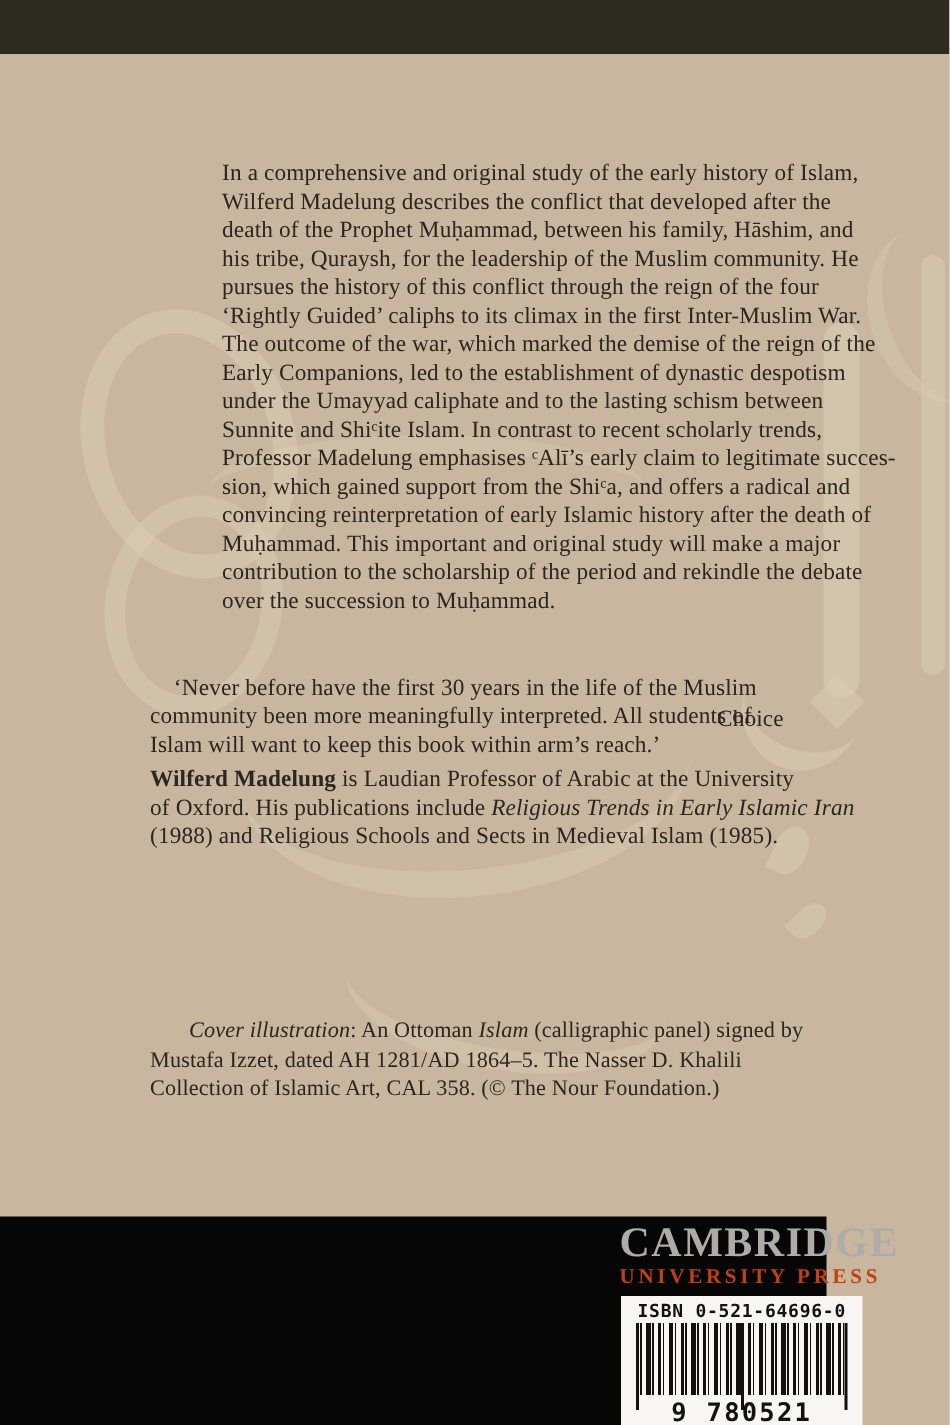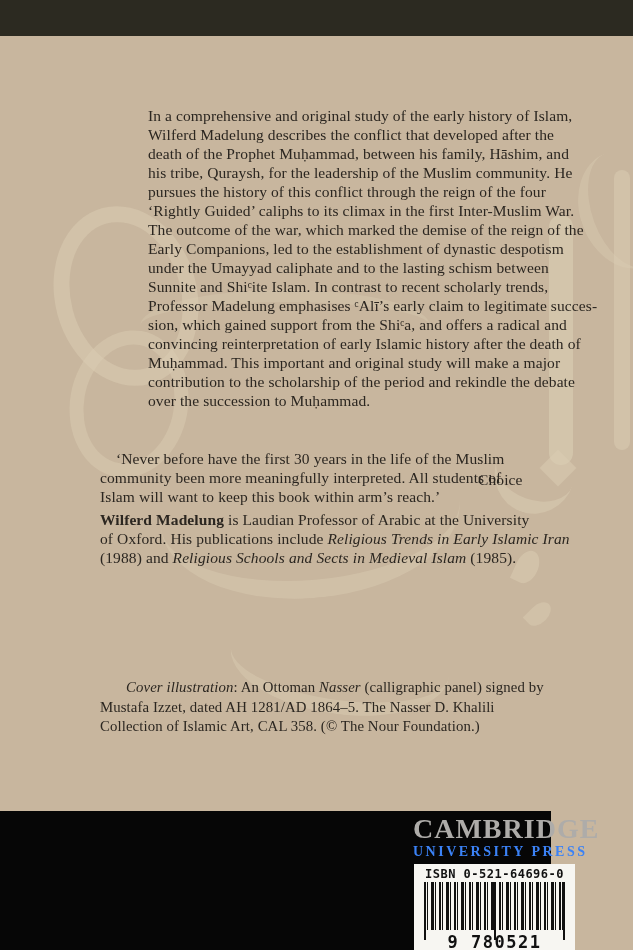--- a/index.html
+++ b/index.html
@@ -52,21 +52,21 @@
     background:#060606;z-index:3;
   }
   .cup-logo{position:absolute;left:413px;top:4px;color:#aeaca9;}
   .cup-line1{
     font-family:"Liberation Serif",serif;font-weight:bold;
     font-size:28px;line-height:28px;letter-spacing:1px;
   }
   .cup-line2{
     font-family:"Liberation Serif",serif;font-weight:bold;
     font-size:14px;line-height:16px;letter-spacing:2.5px;margin-top:1px;
-    color:#3b82f6;
+    color:#c2410c;
   }
   .barcode-box{
     position:absolute;left:414px;top:53px;width:161px;height:90px;
     background:#f7f6f2;color:#111;
     font-family:"DejaVu Sans Mono",monospace;
     text-align:center;
   }
   .isbn-label{
     font-size:12px;font-weight:bold;letter-spacing:.5px;
     padding-top:3px;line-height:14px;
@@ -130,23 +130,23 @@
 
   <div class="text-block review">
     <span>‘Never before have the first 30 years in the life of the Muslim
 community been more meaningfully interpreted. All students of
 Islam will want to keep this book within arm’s reach.’</span>
     <span class="source">Choice</span>
   </div>
 
   <div class="text-block bio"><span style="font-weight: bold;">Wilferd Madelung</span><span> is Laudian Professor of Arabic at the University
 of Oxford. His publications include </span><span style="font-style: italic;">Religious Trends in Early Islamic Iran</span><span>
-(1988) and </span><span style="font-style: italic;">Religious Schools and Sects in Medieval Islam</span><span> (1985).</span></div>
+(1988) and </span><span style="">Religious Schools and Sects in Medieval Islam</span><span> (1985).</span></div>
 
-  <div class="text-block credit"><span style="font-style: italic; margin-left: 26px;">Cover illustration</span><span>: An Ottoman </span><span style="font-style: italic;">Nasser</span><span> (calligraphic panel) signed by
+  <div class="text-block credit"><span style="font-style: italic; margin-left: 26px;">Cover illustration</span><span>: An Ottoman </span><span style="font-style: italic;">Islam</span><span> (calligraphic panel) signed by
 Mustafa Izzet, dated AH 1281/AD 1864–5. The Nasser D. Khalili
 Collection of Islamic Art, CAL 358. (© The Nour Foundation.)</span></div>
 
   <div class="footer">
 
     <div class="cup-logo">
       <div class="cup-line1">CAMBRIDGE</div>
       <div class="cup-line2">UNIVERSITY PRESS</div>
     </div>
 

